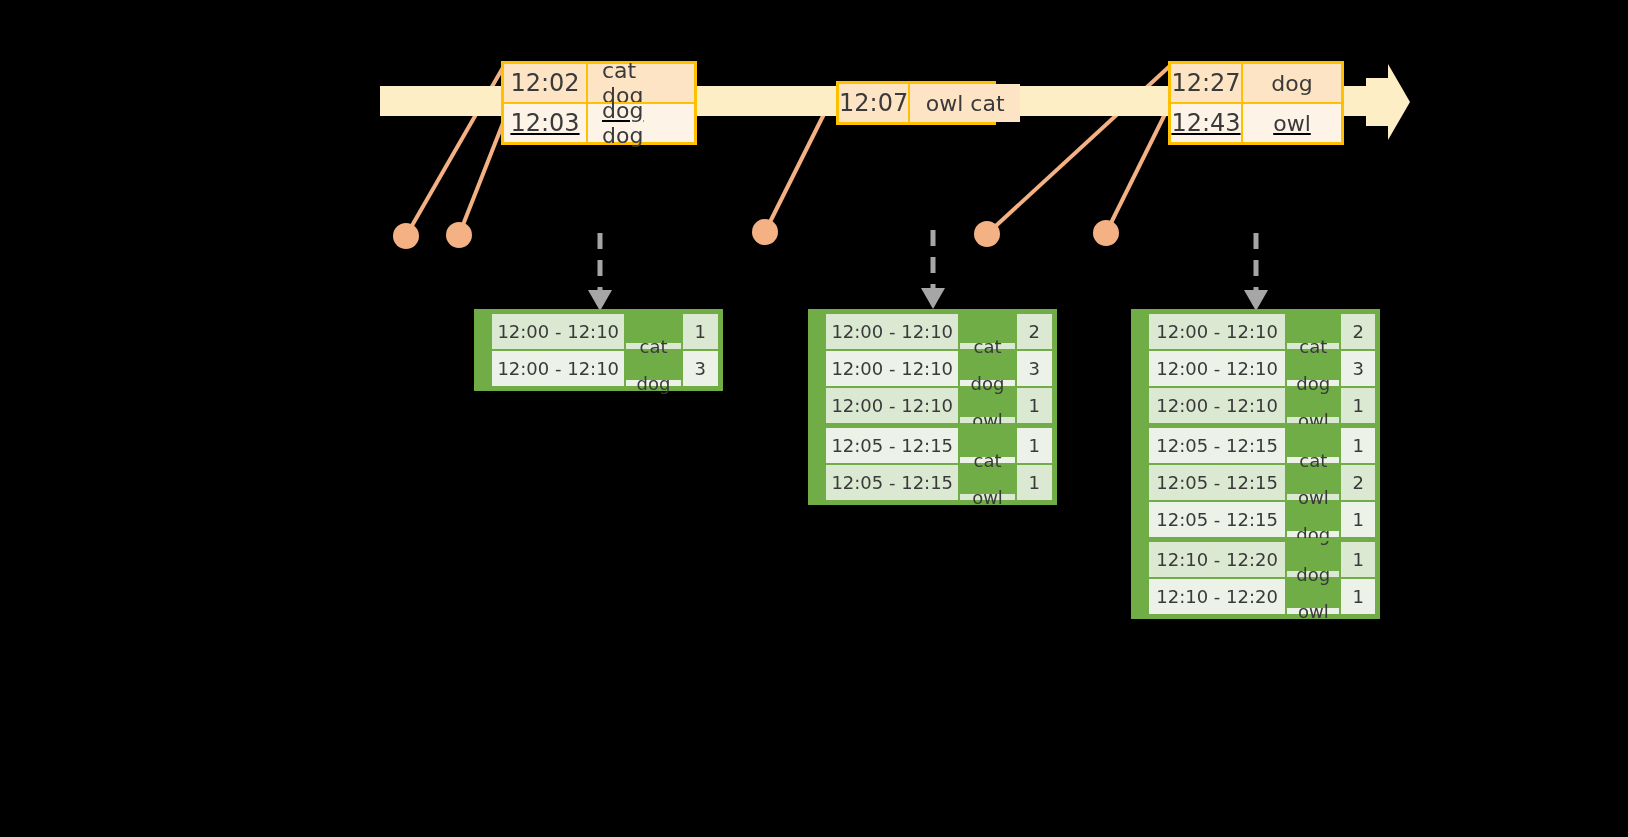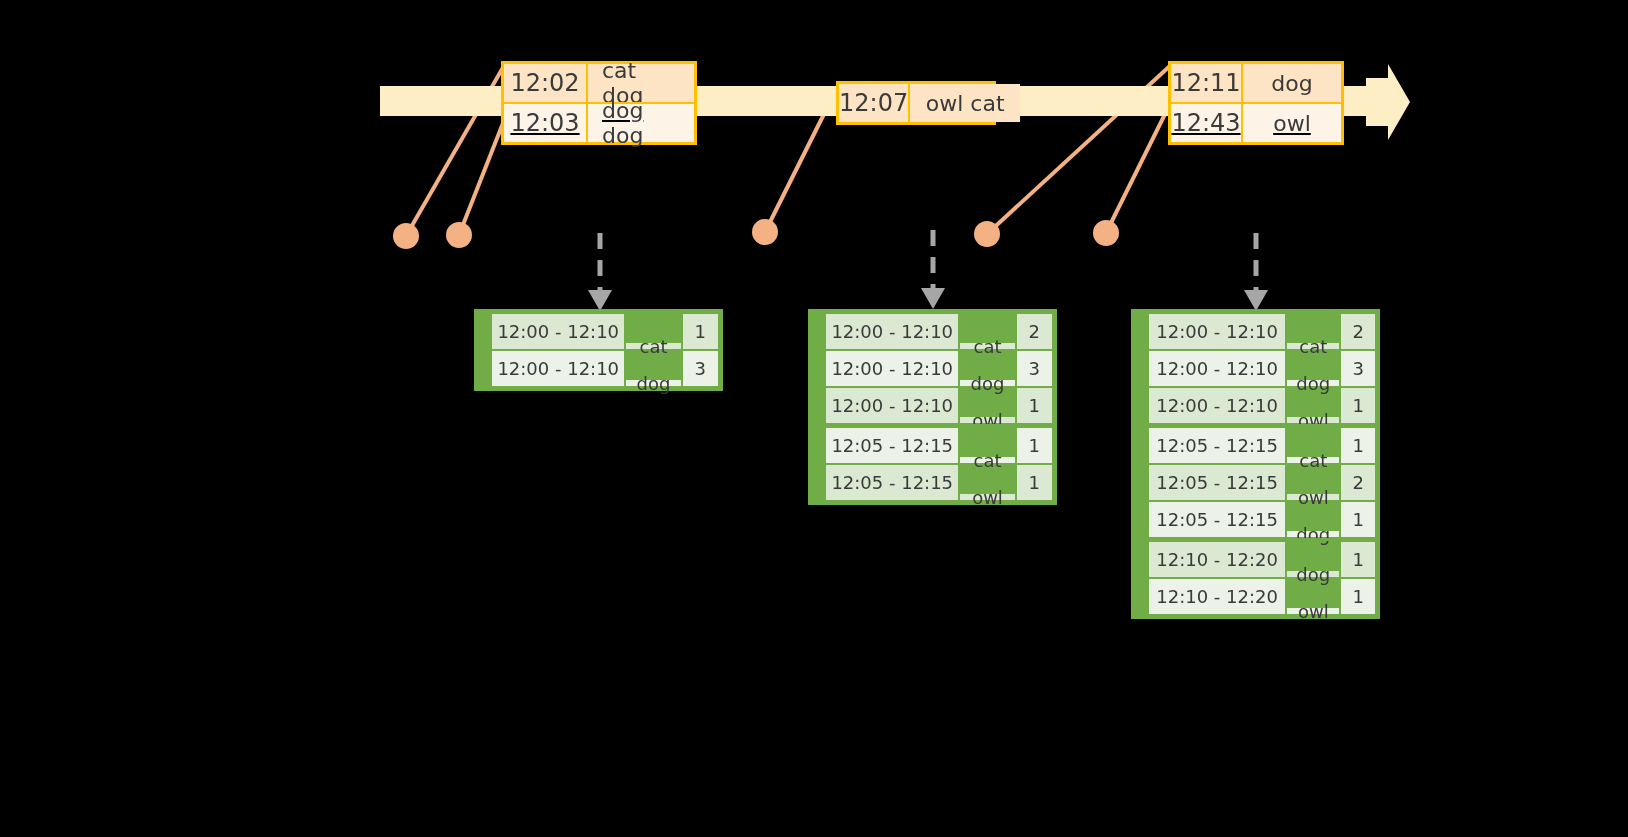--- a/index.html
+++ b/index.html
@@ -177,21 +177,21 @@
 
   <div class="event-box" id="box-1">
     <div class="event-row shade-a">
       <div class="time">12:07</div>
       <div class="words">owl cat</div>
     </div>
   </div>
 
   <div class="event-box" id="box-2">
     <div class="event-row shade-a">
-      <div class="time">12:11</div>
+      <div class="time">12:27</div>
       <div class="words">dog</div>
     </div>
     <div class="event-row shade-b">
       <div class="time">12:43</div>
       <div class="words">owl</div>
     </div>
   </div>
 
   <div class="result-table" id="table-0">
       <div class="result-row alt">

